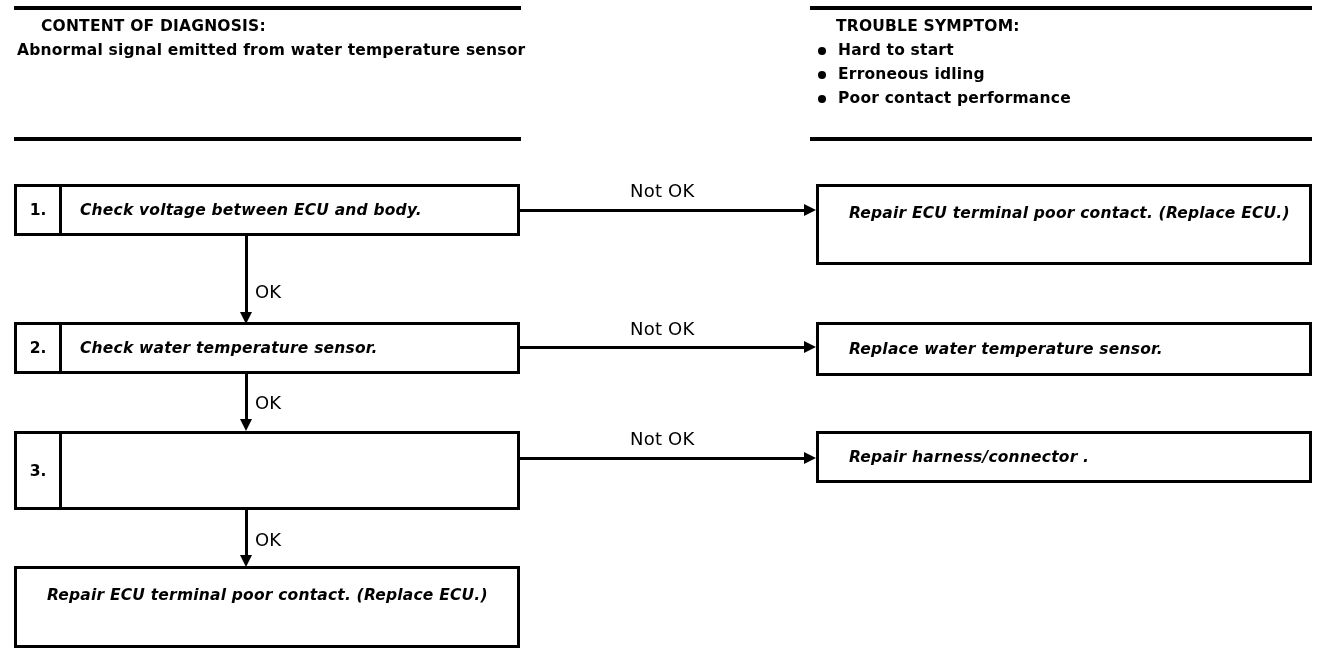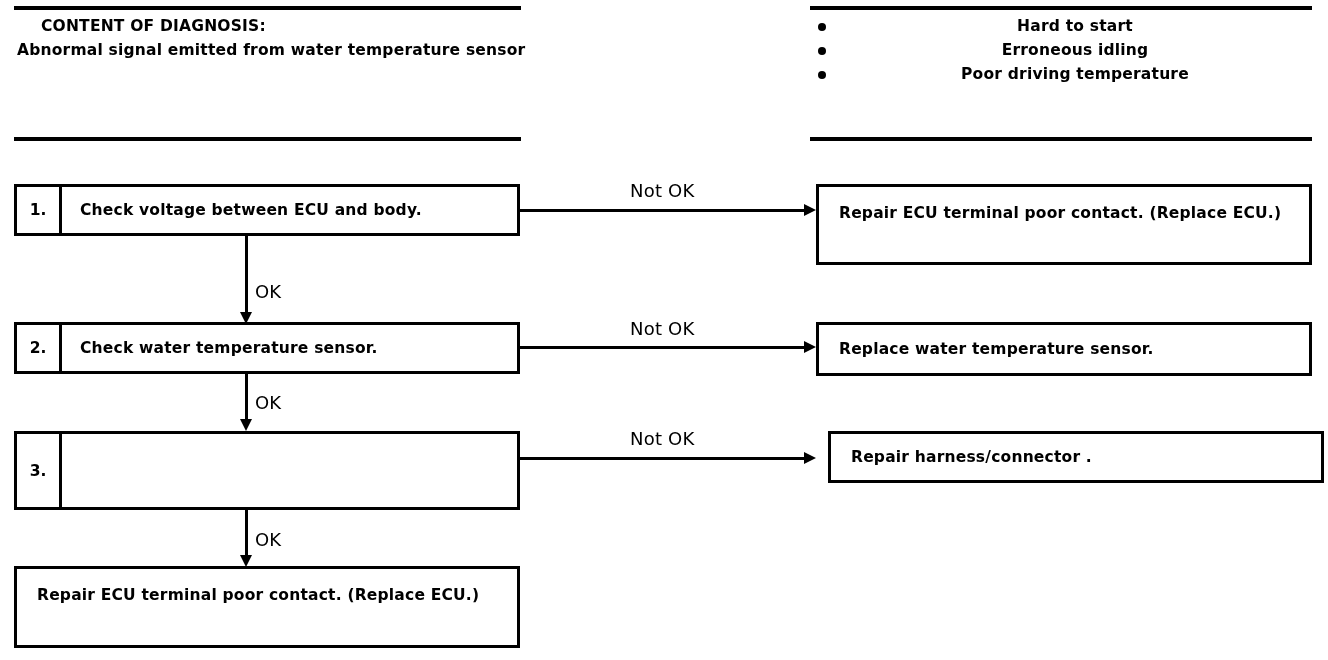--- a/index.html
+++ b/index.html
@@ -44,21 +44,20 @@
 
   .symptom-list {
     list-style: none;
     margin: 0;
     padding: 0;
   }
   .symptom-item {
     position: relative;
     padding-left: 26px;
     line-height: 24px;
-    text-align: center;
   }
   .symptom-bullet {
     position: absolute;
     left: 6px;
     top: 9px;
     width: 8px;
     height: 8px;
     border-radius: 50%;
     background: #000000;
   }
@@ -88,23 +87,24 @@
     position: absolute;
     top: 0;
     bottom: 0;
     right: 0;
     display: flex;
     align-items: center;
     font-size: 15.5px;
     font-weight: bold;
     line-height: 25px;
     letter-spacing: 0.2px;
+    font-style: italic;
   }
   .box-text.has-num { left: 45px; padding: 0 14px 0 18px; }
-  .box-text.no-num  { left: 2px;    padding: 0 14px 0 18px; text-align: right; }
+  .box-text.no-num  { left: 12px;    padding: 0 14px 0 18px; text-align: right; }
   .box-text.top     { align-items: flex-start; padding-top: 14px; }
 
   
   .h-line {
     position: absolute;
     height: 3px;
     background: #000000;
   }
   .v-line {
     position: absolute;
@@ -146,32 +146,33 @@
   <div class="rule rule-right rule-top"></div>
   <div class="rule rule-left rule-bottom"></div>
   <div class="rule rule-right rule-bottom"></div>
 
   <div class="hdr hdr-left">
     <span class="hdr-title">CONTENT OF DIAGNOSIS:</span>
     <span class="hdr-body">Abnormal signal emitted from water temperature sensor</span>
   </div>
 
   <div class="hdr hdr-right">
+    <span class="hdr-title">TROUBLE SYMPTOM:</span>
     <ul class="symptom-list">
       <li class="symptom-item">
         <span class="symptom-bullet"></span>
         <span>Hard to start</span>
       </li>
       <li class="symptom-item">
         <span class="symptom-bullet"></span>
         <span>Erroneous idling</span>
       </li>
       <li class="symptom-item">
         <span class="symptom-bullet"></span>
-        <span>Poor driving temperature</span>
+        <span>Poor contact performance</span>
       </li>
     </ul>
   </div>
 
   <div class="box" style="left:14px; top:184px; width:506px; height:52px;">
     <div class="box-num">1.</div>
     <div class="box-text has-num">Check voltage between ECU and body.</div>
   </div>
 
   <div class="h-line" style="left:520px; top:209px; width:286px;"></div>
@@ -204,21 +205,21 @@
   <div class="edge-label" style="left:255px; top:392px;">OK</div>
 
   <div class="box" style="left:14px; top:431px; width:506px; height:79px;">
     <div class="box-num">3.</div>
   </div>
 
   <div class="h-line" style="left:520px; top:457px; width:286px;"></div>
   <div class="arrow-right" style="left:804px; top:452px;"></div>
   <div class="edge-label" style="left:630px; top:428px;">Not OK</div>
 
-  <div class="box" style="left:816px; top:431px; width:496px; height:52px;margin-left:12px;">
+  <div class="box" style="left:816px; top:431px; width:496px; height:52px;">
     <div class="box-text no-num">Repair harness/connector .</div>
   </div>
 
   <div class="v-line" style="left:245px; top:510px; height:46px;"></div>
   <div class="arrow-down" style="left:240px; top:555px;"></div>
   <div class="edge-label" style="left:255px; top:529px;">OK</div>
 
   <div class="box" style="left:14px; top:566px; width:506px; height:82px;">
     <div class="box-text no-num top">Repair ECU terminal poor contact. (Replace ECU.)</div>
   </div>

